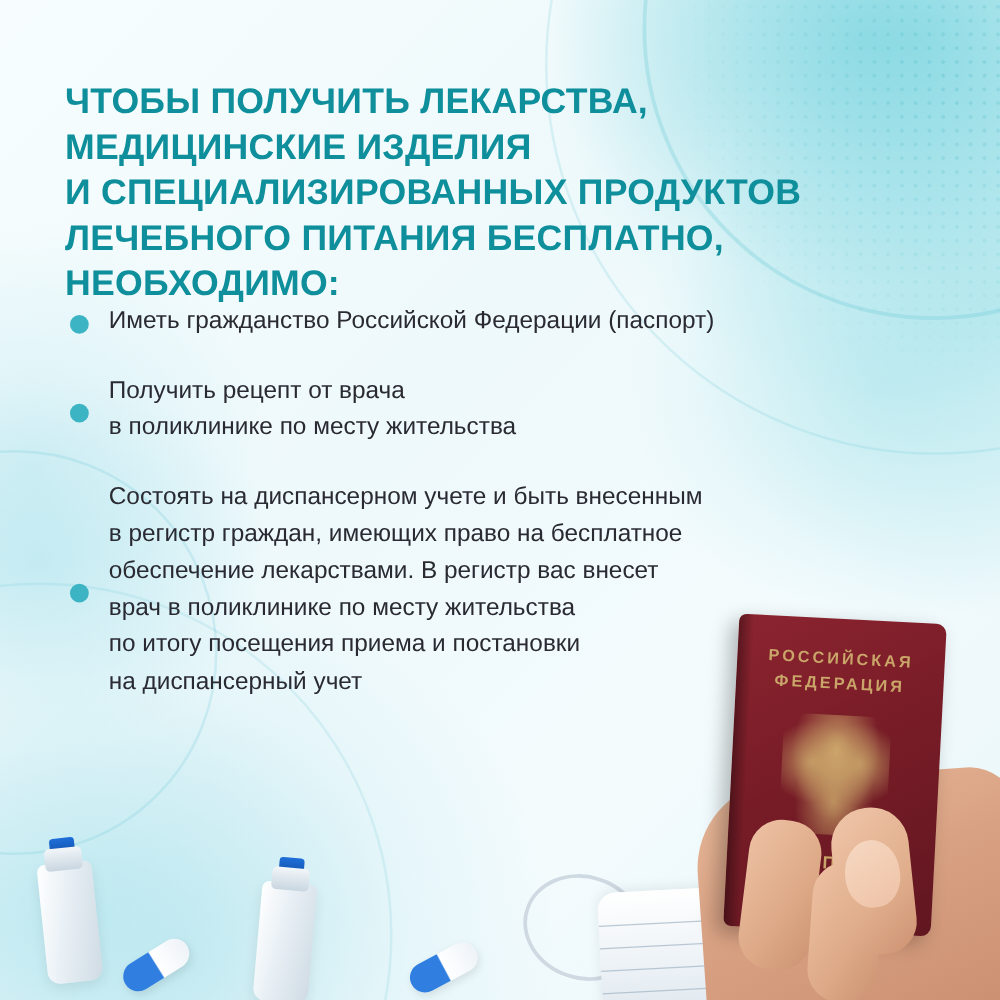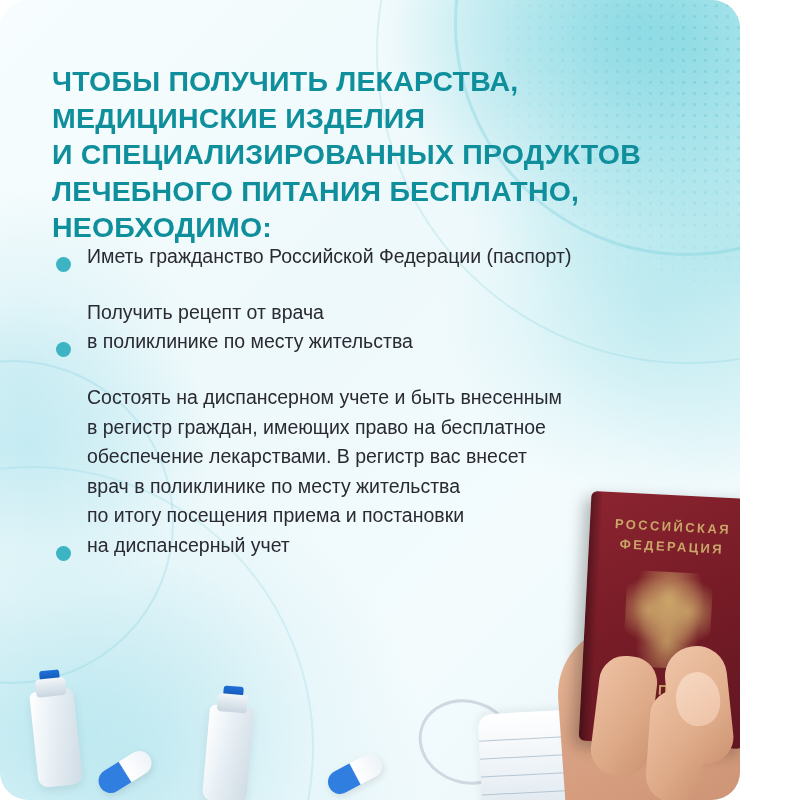--- a/index.html
+++ b/index.html
@@ -5,30 +5,29 @@
   html, body {
     margin: 0;
     padding: 0;
     background: #ffffff;
   }
   body {
     font-family: "Liberation Sans", sans-serif;
   }
   .poster {
     position: relative;
-    width: 740px;
+    width: 800px;
     height: 800px;
     overflow: hidden;
     background:
       radial-gradient(circle at 92% 4%, rgba(122, 214, 224, 0.55) 0%, rgba(122, 214, 224, 0.0) 28%),
       radial-gradient(circle at 100% 30%, rgba(150, 222, 230, 0.45) 0%, rgba(150, 222, 230, 0.0) 26%),
       radial-gradient(circle at 3% 47%, rgba(190, 232, 240, 0.55) 0%, rgba(190, 232, 240, 0.0) 22%),
       radial-gradient(circle at 18% 96%, rgba(176, 226, 236, 0.5) 0%, rgba(176, 226, 236, 0.0) 30%),
       linear-gradient(135deg, #f7fdfe 0%, #eef9fb 40%, #f3fbfd 70%, #e9f6f9 100%);
-    border-radius: 28px;
   }
 
   
   .swoosh {
     position: absolute;
     border-radius: 50%;
     pointer-events: none;
   }
   .swoosh-1 {
     width: 520px; height: 420px;
@@ -90,21 +89,21 @@
 
   
   .list {
     position: absolute;
     left: 56px;
     top: 242px;
     width: 690px;
   }
   .list-item {
     display: flex;
-    align-items: flex-end;
+    align-items: center;
     margin-bottom: 26px;
   }
   .bullet {
     flex: 0 0 auto;
     width: 15px;
     height: 15px;
     border-radius: 50%;
     background: #3cb4c4;
     margin-top: 6px;
     margin-right: 16px;

